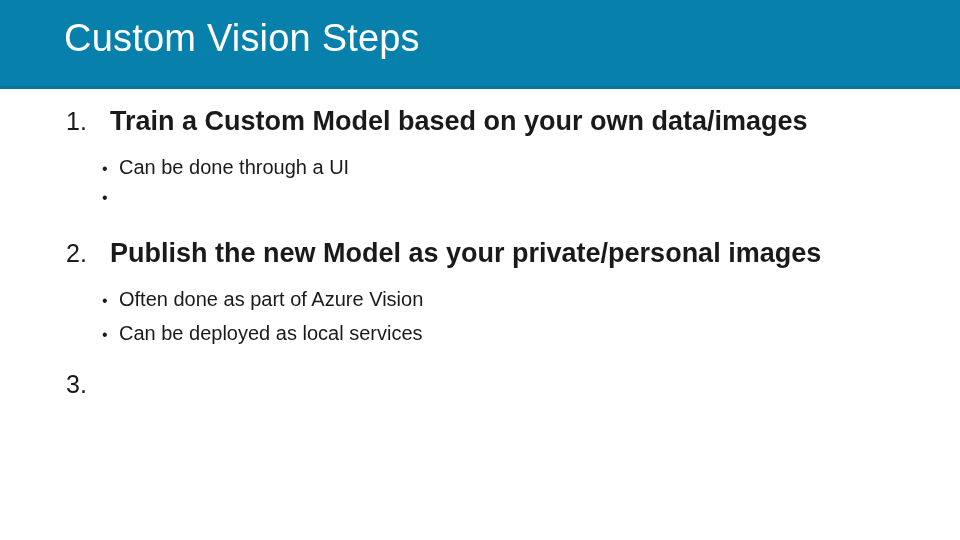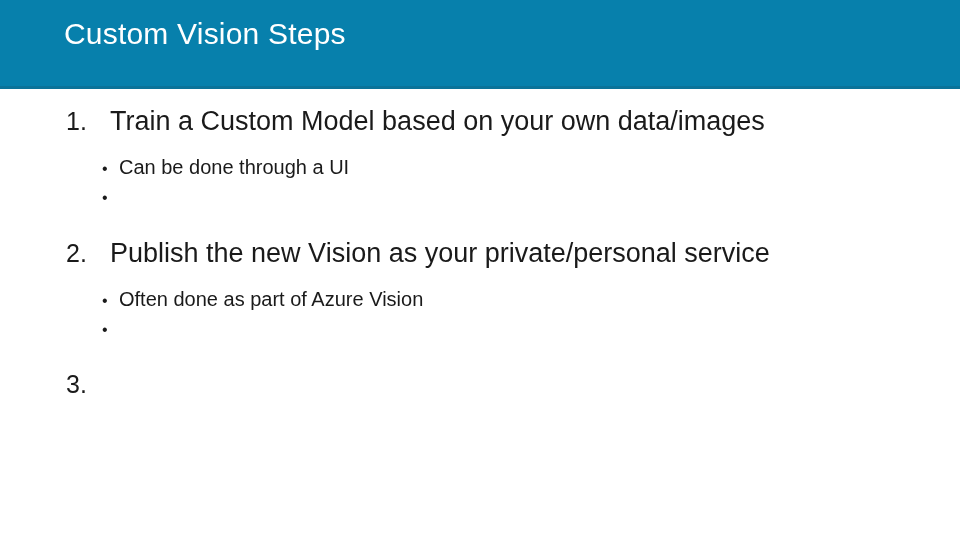--- a/index.html
+++ b/index.html
@@ -32,21 +32,21 @@
     left: 0;
     top: 86px;
     width: 960px;
     height: 3px;
     background: #0b7399;
   }
   .slide-title {
     position: absolute;
     left: 64px;
     top: 17px;
-    font-size: 30px;
+    font-size: 38px;
     font-weight: 400;
     color: #ffffff;
     letter-spacing: 0.2px;
     white-space: nowrap;
   }
 
   
   .body-list {
     position: absolute;
     left: 0;
@@ -65,20 +65,21 @@
     font-weight: 400;
     white-space: nowrap;
   }
   .level1 .num {
     width: 44px;
     flex: 0 0 44px;
     font-size: 25px;
   }
   .level1 .txt {
     flex: 0 1 auto;
+    font-weight: bold;
   }
 
   .level2 {
     position: relative;
     display: flex;
     align-items: baseline;
     padding-left: 102px;
     height: 34px;
     color: #1a1a1a;
     font-size: 20px;
@@ -120,29 +121,30 @@
       <span class="txt">Can be done through a UI</span>
     </div>
     <div class="level2">
       <span class="dot">•</span>
     </div>
 
     <div class="gap-md"></div>
 
     <div class="level1">
       <span class="num">2.</span>
-      <span class="txt">Publish the new Vision as your private/personal service</span>
+      <span class="txt">Publish the new Model as your private/personal images</span>
     </div>
     <div class="gap-sm"></div>
     <div class="level2">
       <span class="dot">•</span>
       <span class="txt">Often done as part of Azure Vision</span>
     </div>
     <div class="level2">
       <span class="dot">•</span>
+      <span class="txt">Can be deployed as local services</span>
     </div>
 
     <div class="gap-md"></div>
 
     <div class="level1">
       <span class="num">3.</span>
     </div>
 
   </div>
 </div>

